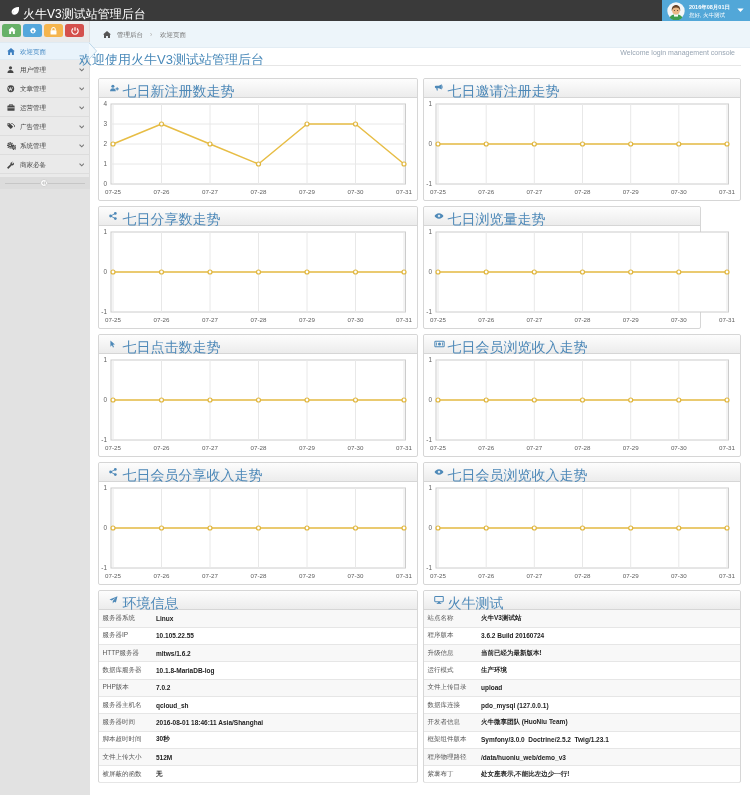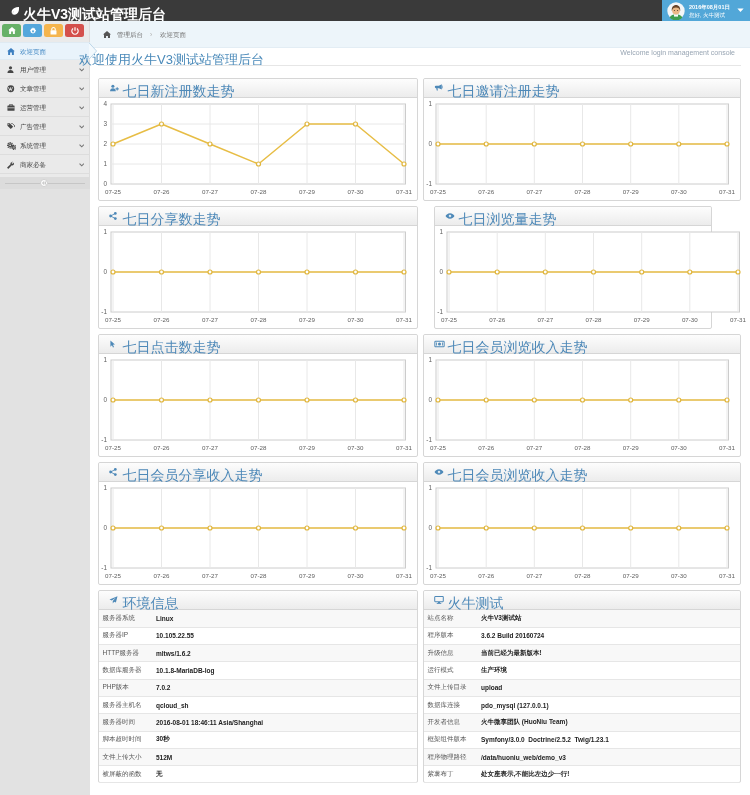--- a/index.html
+++ b/index.html
@@ -1,18 +1,18 @@
 <!DOCTYPE html>
 <html><head><meta charset="utf-8">
 <style>
 * { margin:0; padding:0; box-sizing:border-box; }
 svg { display:block; }
 html,body { width:750px; height:795px; background:#fff; font-family:"Liberation Sans", sans-serif; overflow:hidden; }
 #navbar { position:absolute; left:0; top:0; width:750px; height:21px; background:#3a3a3a; z-index:10; }
-#logo { position:absolute; left:23px; top:5.5px; color:#fff; font-size:14px; font-weight:bold; }
+#logo { position:absolute; left:23px; top:5.5px; color:#fff; font-size:12px; font-weight:normal; }
 #userbox { position:absolute; right:0; top:0; width:88px; height:21px; background:#52a7d8; }
 #sidebar { position:absolute; left:0; top:21px; width:90px; height:774px; background:#eaeaea; border-right:1px solid #dcdcdc; }
 #sidebelow { position:absolute; left:0; top:167.5px; width:90px; height:607px; background:#e2e2e2; }
 .tbtn { position:absolute; top:3px; width:19px; height:13px; border-radius:2.5px; display:flex; align-items:center; justify-content:center; }
 #active { position:absolute; left:0; top:20.5px; width:90px; height:18px; background:#e9f3fb; border-top:1px solid #dfeaf2; border-bottom:1px solid #dfeaf2; }
 .mitem { position:absolute; left:0; width:90px; height:19px; border-bottom:1px solid #ddd; }
 .micon { position:absolute; left:7px; top:6px; }
 .mtext { position:absolute; left:20px; top:6.2px; font-size:6.5px; color:#444; line-height:7px; }
 .mchev { position:absolute; right:6px; top:7.5px; }
 #toggle { position:absolute; left:0; top:155.5px; width:90px; height:12.5px; background:#dcdcdc; }
@@ -341,21 +341,21 @@
         <circle cx="14.0" cy="46.0" r="2" fill="#ffffff" stroke="#e0b63e" stroke-width="1.2"></circle>
         <circle cx="62.5" cy="46.0" r="2" fill="#ffffff" stroke="#e0b63e" stroke-width="1.2"></circle>
         <circle cx="111.0" cy="46.0" r="2" fill="#ffffff" stroke="#e0b63e" stroke-width="1.2"></circle>
         <circle cx="159.5" cy="46.0" r="2" fill="#ffffff" stroke="#e0b63e" stroke-width="1.2"></circle>
         <circle cx="208.0" cy="46.0" r="2" fill="#ffffff" stroke="#e0b63e" stroke-width="1.2"></circle>
         <circle cx="256.5" cy="46.0" r="2" fill="#ffffff" stroke="#e0b63e" stroke-width="1.2"></circle>
         <circle cx="305.0" cy="46.0" r="2" fill="#ffffff" stroke="#e0b63e" stroke-width="1.2"></circle>
       </svg>
     </div>
 </div>
-<div class="panel" style="left:434px;top:206px;width:278px;height:123px">
+<div class="panel" style="left:423px;top:206px;width:278px;height:123px">
 <div class="phead">
       <span class="pic">
         <svg width="10" height="8" viewBox="0 0 13 11">
           <path d="M6.5 1.8C3.5 1.8 1.2 4 0.4 5.5 1.2 7 3.5 9.2 6.5 9.2s5.3-2.2 6.1-3.7C11.8 4 9.5 1.8 6.5 1.8z" fill="#4e89b8"></path>
           <circle cx="6.5" cy="5.5" r="1.7" fill="#fff"></circle>
           <circle cx="6.5" cy="5.5" r="0.8" fill="#4e89b8"></circle>
         </svg>
       </span>
       <span class="ptitle">七日浏览量走势</span>
     </div>

